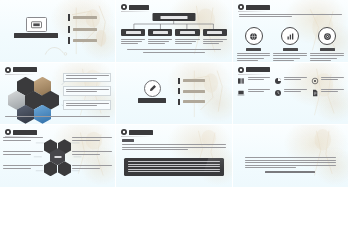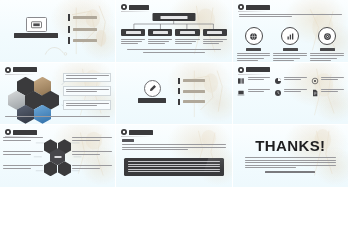--- a/index.html
+++ b/index.html
@@ -663,21 +663,20 @@
     <div class="wmark">
       <svg viewBox="0 0 40 60" preserveAspectRatio="none">
         <g stroke="#dcc8a8" stroke-width=".8" fill="none" opacity=".7">
           <path d="M14 2 L18 24 L12 52"></path>
             <path d="M26 2 L23 28 L29 50"></path>
         </g>
         <ellipse cx="20" cy="12" rx="8" ry="12" fill="#e5d5ba" opacity=".45"></ellipse>
       </svg>
     </div>
     <div class="inner">
-      <div class="thx">THANKS!</div>
       <div class="body">
         <i class="ln"></i>
           <i class="ln"></i>
           <i class="ln"></i>
           <i class="ln"></i>
           <i class="ln short"></i>
       </div>
       <div class="sign"><i></i></div>
     </div>
   </div>

